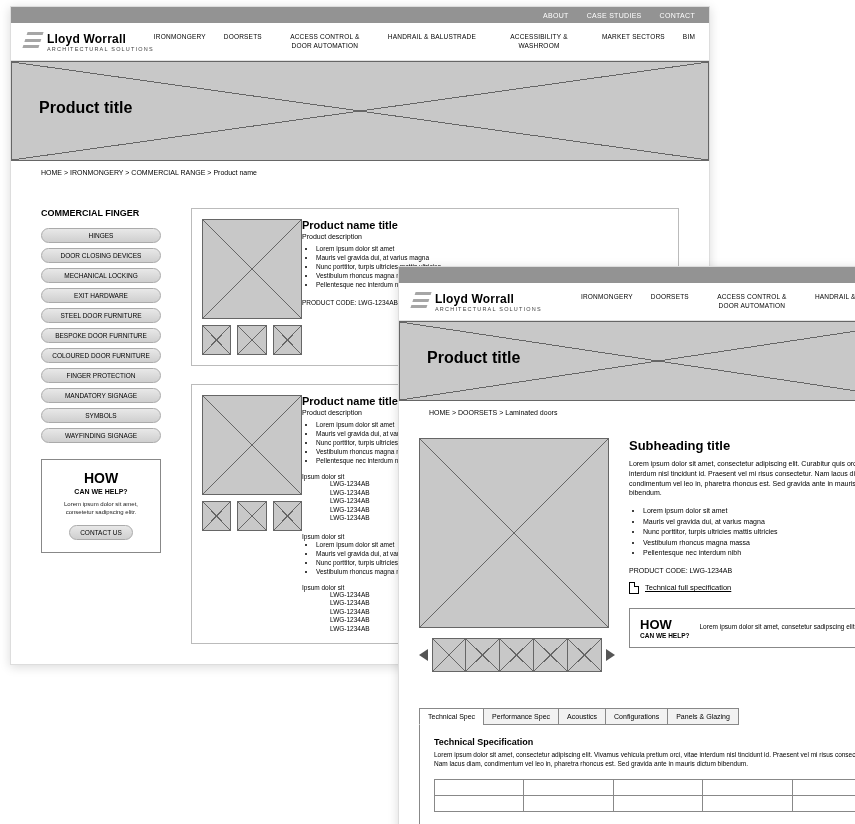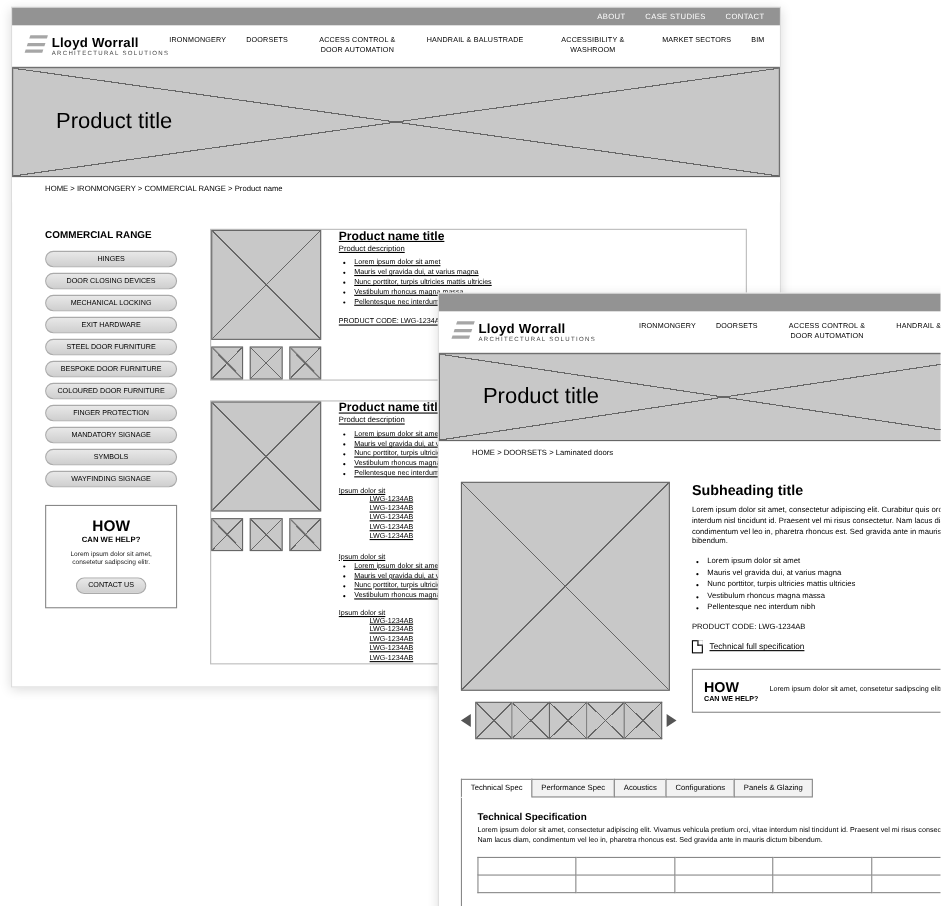--- a/index.html
+++ b/index.html
@@ -20,38 +20,38 @@
   .navrow { display: flex; align-items: center; justify-content: space-between; padding: 6px 14px; border-bottom: 1px solid #e2e2e2; height: 38px; }
   .brand { display: flex; align-items: flex-start; gap: 6px; }
   .brand .glyph { width: 16px; height: 16px; display: flex; flex-direction: column; justify-content: space-between; transform: skewX(-18deg); }
   .brand .glyph div { height: 3px; background: #a6a6a6; }
   .brand .text .name { font-size: 12px; font-weight: 600; letter-spacing: .2px; }
   .brand .text .tag  { font-size: 5.5px; letter-spacing: 1.2px; color: #444; }
   .navitems { display: flex; gap: 18px; font-size: 6.5px; text-align: center; letter-spacing: .2px; }
   .navitems > div { max-width: 90px; line-height: 1.25; }
   .hero { position: relative; height: 100px; }
   .hero .xbox { width: 100%; height: 100%; }
-  .hero-title { position: absolute; left: 40px; top: 38px; font-size: 20px; font-weight: 400; }
+  .hero-title { position: absolute; left: 28px; top: 38px; font-size: 16px; font-weight: 700; }
   .crumbs { padding: 8px 30px; font-size: 7px; background: #fff; }
 
   
   .frameA { left: 10px; top: 6px; width: 700px; }
   .bodyA { padding: 6px 30px 20px; display: flex; gap: 30px; }
   .sidebar { width: 120px; }
   .sidebar h3 { font-size: 9px; font-weight: 700; line-height: 1.15; margin: 18px 0 10px; }
   .cat { display: block; width: 100%; text-align: center; font-size: 6.5px; padding: 3px 0;
          background: linear-gradient(#e8e8e8,#cfcfcf); border: 1px solid #aaa; border-radius: 9px; margin-bottom: 5px; }
   .helpbox { margin-top: 16px; border: 1px solid #888; padding: 10px 8px 12px; text-align: center; }
   .helpbox .hw { font-size: 14px; font-weight: 800; }
   .helpbox .sub { font-size: 7px; font-weight: 700; margin: 2px 0 6px;}
   .helpbox .blurb { font-size: 6px; line-height: 1.3; color: #222; }
   .helpbox .btn { margin-top: 8px; display: inline-block; font-size: 6.5px; padding: 3px 10px;
                   background: linear-gradient(#e8e8e8,#cfcfcf); border: 1px solid #aaa; border-radius: 9px; }
   .products { flex: 1; display: flex; flex-direction: column; gap: 18px; margin-top: 18px; }
-  .card { border: 1px solid #bbb; display: flex; gap: 16px; text-decoration: underline; }
+  .card { border: 1px solid #bbb; padding: 10px; display: flex; gap: 0; }
   .thumbs { width: 100px; }
   .thumbs .main.xbox { width: 100px; height: 100px; margin-bottom: 6px; }
   .thumbs .row { display: flex; gap: 6px; }
   .thumbs .row .xbox { width: 30px; height: 30px; }
   .pinfo h4 { font-size: 11px; font-weight: 700; margin-bottom: 2px; }
   .pinfo .desc { font-size: 7px; margin-bottom: 4px; }
   .pinfo ul { margin-left: 14px; font-size: 6.5px; line-height: 1.4; }
   .pinfo .label { font-size: 6.5px; margin-top: 8px; }
   .pinfo .codes li { list-style: none; margin-left: 14px; font-size: 6.5px; line-height: 1.3; }
   .pinfo .pcode { font-size: 6.5px; margin-top: 10px; }
@@ -122,21 +122,21 @@
       </div>
     </div>
     <div class="hero">
       <div class="xbox"></div>
       <div class="hero-title">Product title</div>
     </div>
     <div class="crumbs">HOME &gt; IRONMONGERY &gt; COMMERCIAL RANGE &gt; Product name</div>
 
     <div class="bodyA">
       <div class="sidebar">
-        <h3>COMMERCIAL RANGE</h3>
+        <h3>COMMERCIAL FINGER</h3>
         <div id="catlist">
             <span class="cat">HINGES</span>
             <span class="cat">DOOR CLOSING DEVICES</span>
             <span class="cat">MECHANICAL LOCKING</span>
             <span class="cat">EXIT HARDWARE</span>
             <span class="cat">STEEL DOOR FURNITURE</span>
             <span class="cat">BESPOKE DOOR FURNITURE</span>
             <span class="cat">COLOURED DOOR FURNITURE</span>
             <span class="cat">FINGER PROTECTION</span>
             <span class="cat">MANDATORY SIGNAGE</span>

